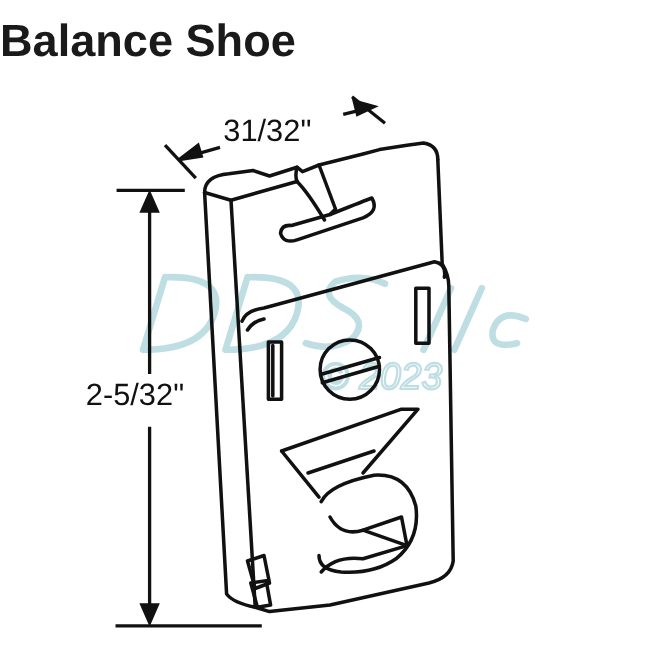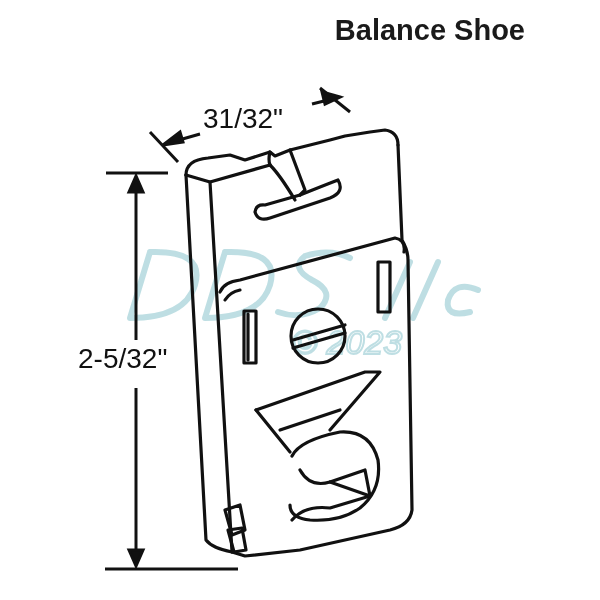--- a/index.html
+++ b/index.html
@@ -1,17 +1,17 @@
 <!DOCTYPE html>
 <html><head>
 <meta charset="utf-8">
 <style>
   html, body { margin:0; padding:0; background:#ffffff; }
   body { width:600px; height:600px; position:relative; overflow:hidden; font-family:"Liberation Sans", sans-serif; }
-  .title { position:absolute; left:0; top:14px; width:525px; text-align:right; font-weight:bold; font-size:29px; color:#1a1a1a; }
+  .title { position:absolute; left:0; top:14px; width:525px; text-align:left; font-weight:bold; font-size:41px; color:#1a1a1a; }
   .dim-w { position:absolute; left:203px; top:103px; font-size:28px; color:#111; transform:rotate(0deg); }
   .dim-h { position:absolute; left:76px; top:343px; font-size:28px; color:#111; background:#fff; padding:0 2px; }
   svg.art { position:absolute; left:0; top:0; }
 </style>
 </head>
 <body>
 
 <div class="title">Balance Shoe</div>
 
 <svg class="art" width="600" height="600" viewBox="0 0 600 600">

